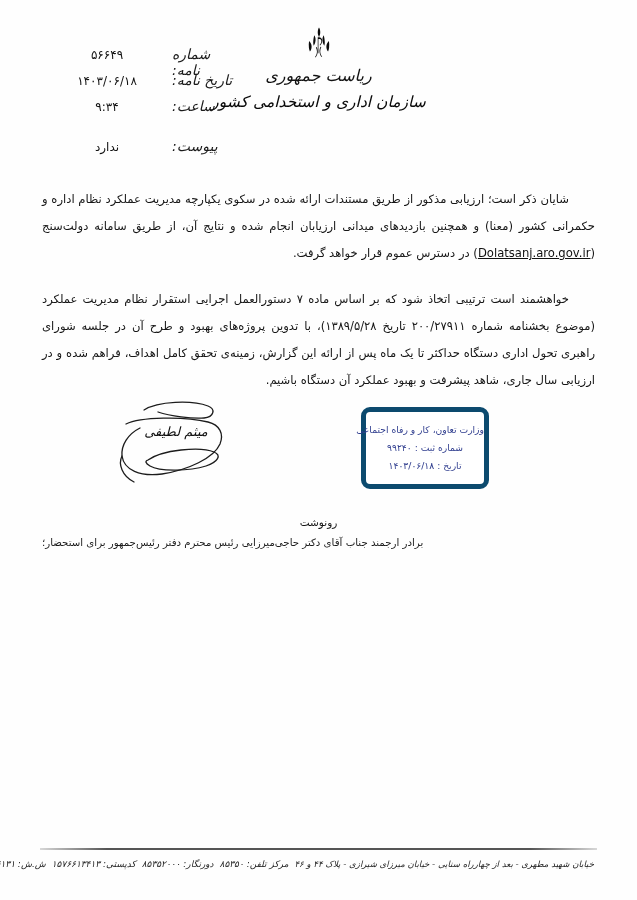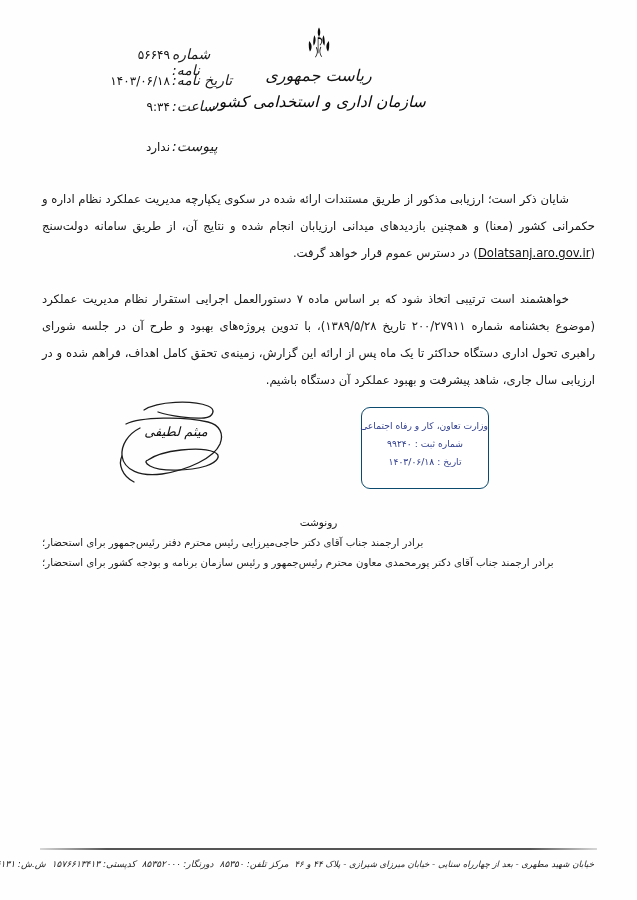--- a/index.html
+++ b/index.html
@@ -105,21 +105,21 @@
     width: 62px;
     text-align: left;
     font-size: 14px;
     font-style: italic;
     color: #1a1a1a;
     flex: 0 0 auto;
     padding-left: 2px;
   }
   .meta-value {
     flex: 1 1 auto;
-    text-align: right;
+    text-align: center;
     font-size: 12px;
     color: #111;
     letter-spacing: .4px;
     direction: ltr;
     unicode-bidi: plaintext;
   }
 
   
   .body-area {
     position: absolute;
@@ -179,21 +179,21 @@
     z-index: 2;
   }
 
   
   .stamp {
     position: absolute;
     left: 361px;
     top: 407px;
     width: 128px;
     height: 82px;
-    border: 1px solid #0c4a6e;
+    border: 5px solid #0c4a6e;
     border-radius: 9px;
     background: #ffffff;
     direction: rtl;
     text-align: center;
     padding-top: 9px;
     box-sizing: border-box;
   }
   .stamp-line {
     font-size: 9.2px;
     line-height: 1.95;
@@ -323,21 +323,20 @@
     <div class="stamp-line">وزارت تعاون، کار و رفاه اجتماعی</div>
     <div class="stamp-line stamp-num"><span>شماره ثبت :</span>
       <span>۹۹۲۴۰</span></div>
     <div class="stamp-line stamp-num"><span>تاریخ :</span>
       <span>۱۴۰۳/۰۶/۱۸</span></div>
   </div>
 
   <div class="cc-block">
     <div class="cc-title">رونوشت</div>
     <div class="cc-line">برادر ارجمند جناب آقای دکتر حاجی‌میرزایی رئیس محترم دفتر رئیس‌جمهور برای استحضار؛</div>
-    <div class="cc-line">برادر ارجمند جناب آقای دکتر پورمحمدی معاون محترم رئیس‌جمهور و رئیس سازمان برنامه و بودجه کشور برای استحضار؛</div>
   </div>
 
   <div class="footer">
     <div class="footer-rule"></div>
     <div class="footer-row">
       <div class="footer-cell addr">خیابان شهید مطهری - بعد از چهارراه سنایی - خیابان میرزای شیرازی - پلاک ۴۴ و ۴۶</div>
       <div class="footer-cell"><span>مرکز تلفن:</span>
         <span>۸۵۳۵۰</span></div>
       <div class="footer-cell"><span>دورنگار:</span>
         <span>۸۵۳۵۲۰۰۰</span></div>

